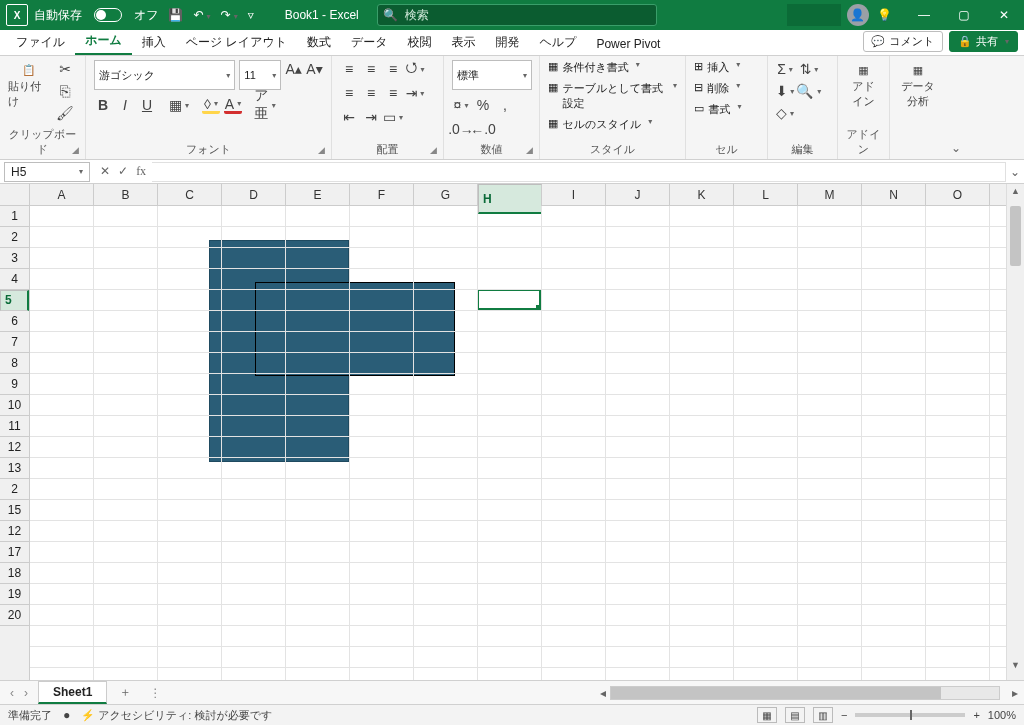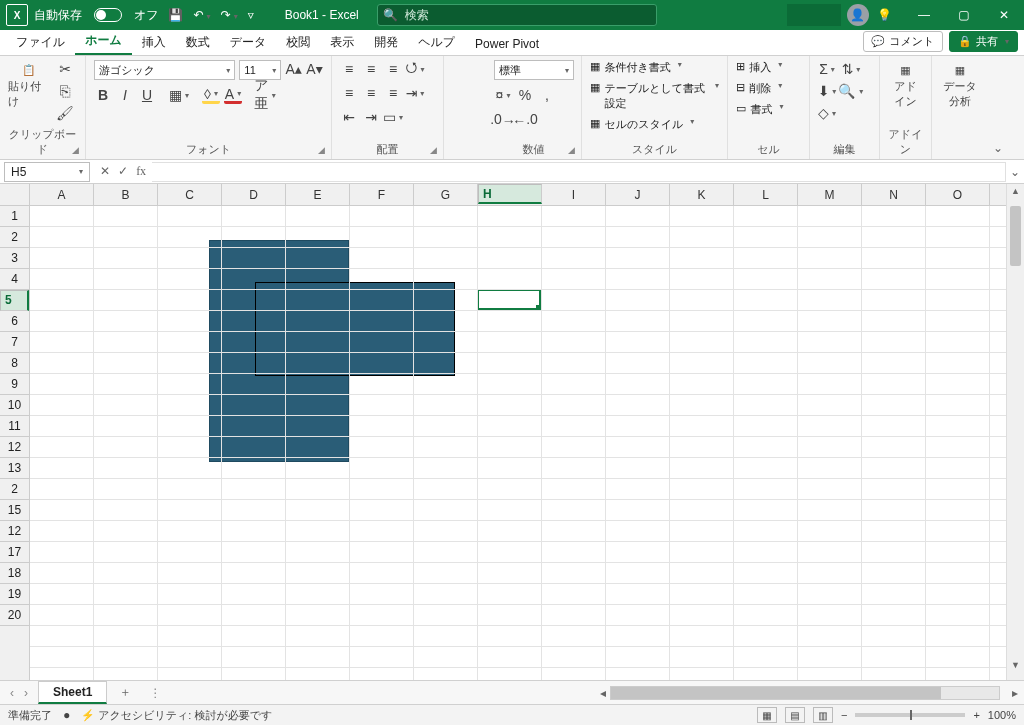--- a/index.html
+++ b/index.html
@@ -32,21 +32,21 @@
 
 .ribbon { height: 104px; background: #f5f5f5; display: flex; border-bottom: 1px solid #d0d0d0; }
 .group { border-right: 1px solid #e0e0e0; padding: 4px 8px 2px; display: flex; flex-direction: column; justify-content: space-between; }
 .group .controls { display:flex; gap:6px; align-items:flex-start; }
 .group .label { text-align:center; font-size:11px; color:#555; padding-top:2px; position:relative; }
 .group .label .dlg { position:absolute; right:-2px; bottom:2px; font-size:9px; color:#888; }
 .ico { width:18px; height:18px; display:inline-flex; align-items:center; justify-content:center; font-size:14px; color:#444; border-radius:2px; }
 .big { width:42px; height:52px; flex-direction:column; font-size:11px; gap:2px; }
 .btnrow { display:flex; gap:4px; }
 .col { display:flex; flex-direction:column; gap:4px; }
-.sel { height:20px; border:1px solid #bdbdbd; background:#fff; font-size:11px; padding:0 4px; display:flex; align-items:center; justify-content:space-between; }
+.sel { height:30px; border:1px solid #bdbdbd; background:#fff; font-size:11px; padding:0 4px; display:flex; align-items:center; justify-content:space-between; }
 .drop::after { content:"▾"; font-size:8px; margin-left:3px; color:#666; }
 
 
 .fxbar { height: 24px; display:flex; align-items:center; border-bottom:1px solid #d0d0d0; background:#fff; }
 .namebox { width:86px; height:20px; border:1px solid #bdbdbd; margin:0 4px; display:flex; align-items:center; padding:0 6px; font-size:12px; justify-content:space-between; }
 .fxbar .fxbtns { display:flex; gap:8px; padding:0 6px; color:#666; }
 .fxbar .fx { font-family: "Times New Roman", serif; }
 .formula { flex:1; height:20px; border:1px solid #e0e0e0; border-left:none; }
 .expand { width:18px; text-align:center; color:#666; }
 
@@ -115,20 +115,21 @@
     <div>—</div>
     <div>▢</div>
     <div>✕</div>
   </div>
 </div>
 
 <div class="tabs">
   <div class="tab">ファイル</div>
   <div class="tab active">ホーム</div>
   <div class="tab">挿入</div>
+  <div class="tab">ページ レイアウト</div>
   <div class="tab">数式</div>
   <div class="tab">データ</div>
   <div class="tab">校閲</div>
   <div class="tab">表示</div>
   <div class="tab">開発</div>
   <div class="tab">ヘルプ</div>
   <div class="tab">Power Pivot</div>
   <div class="right">
     <div class="btn">💬 <span>コメント</span></div>
     <div class="btn share drop">🔒 <span>共有</span></div>
@@ -198,21 +199,21 @@
       </div>
       <div class="btnrow">
         <span class="ico">⇤</span>
         <span class="ico">⇥</span>
         <span class="ico drop">▭</span>
       </div>
     </div>
     <div class="label"><span>配置</span><span class="dlg">◢</span></div>
   </div>
 
-  <div class="group" style="width:96px;margin-left:42px;">
+  <div class="group" style="width:96px;">
     <div class="col" style="gap:6px;">
       <div class="sel drop" style="width:80px">
           <span>標準</span>
         </div>
       <div class="btnrow">
         <span class="ico drop">¤</span>
         <span class="ico">%</span>
         <span class="ico">,</span>
       </div>
       <div class="btnrow">

